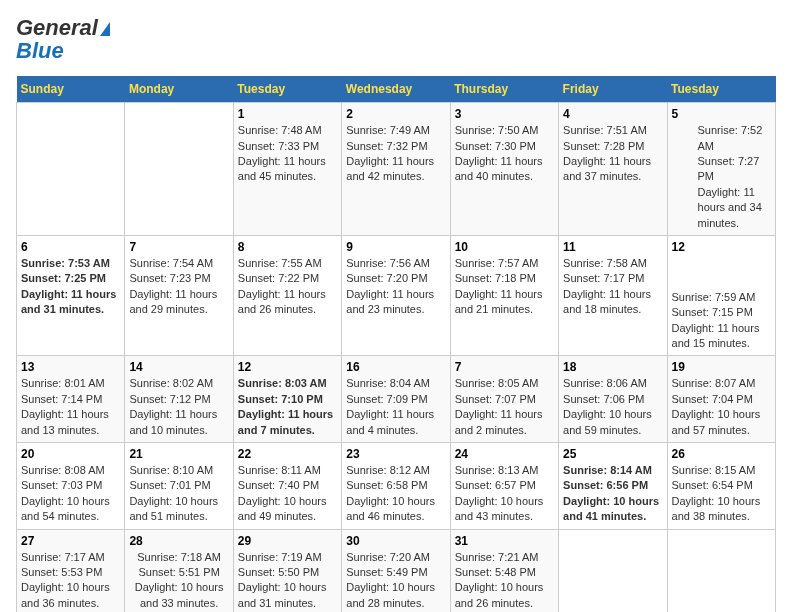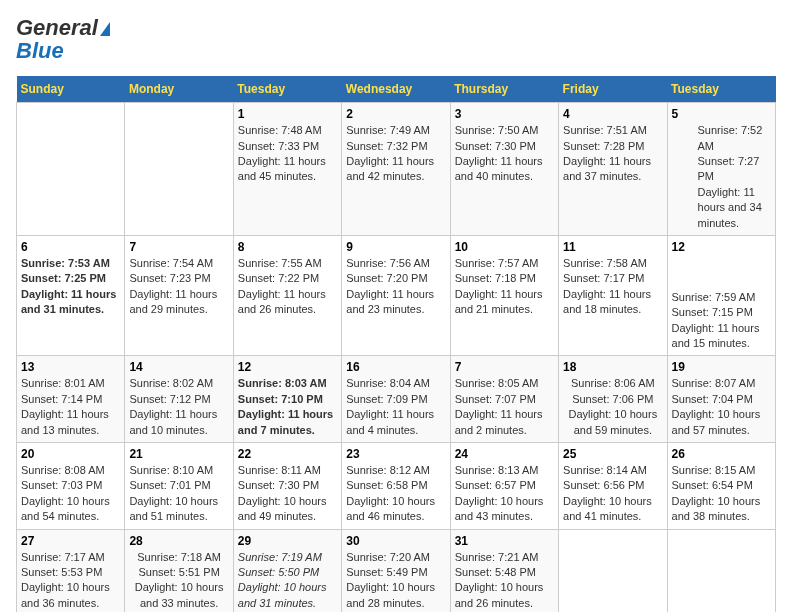--- a/index.html
+++ b/index.html
@@ -226,21 +226,21 @@
 Daylight: 11 hours and 4 minutes.</div>
         </td>
         <td>
           <span class="day-num">7</span>
           <div class="day-info" style="white-space: pre-line;">Sunrise: 8:05 AM
 Sunset: 7:07 PM
 Daylight: 11 hours and 2 minutes.</div>
         </td>
         <td>
           <span class="day-num">18</span>
-          <div class="day-info" style="white-space: pre-line; text-align: center;">Sunrise: 8:06 AM
+          <div class="day-info" style="white-space: pre-line;">Sunrise: 8:06 AM
 Sunset: 7:06 PM
 Daylight: 10 hours and 59 minutes.</div>
         </td>
         <td>
           <span class="day-num">19</span>
           <div class="day-info" style="white-space: pre-line;">Sunrise: 8:07 AM
 Sunset: 7:04 PM
 Daylight: 10 hours and 57 minutes.</div>
         </td>
       </tr>
@@ -253,38 +253,38 @@
         </td>
         <td>
           <span class="day-num">21</span>
           <div class="day-info" style="white-space: pre-line;">Sunrise: 8:10 AM
 Sunset: 7:01 PM
 Daylight: 10 hours and 51 minutes.</div>
         </td>
         <td>
           <span class="day-num">22</span>
           <div class="day-info" style="white-space: pre-line;">Sunrise: 8:11 AM
-Sunset: 7:30 PM
+Sunset: 7:40 PM
 Daylight: 10 hours and 49 minutes.</div>
         </td>
         <td>
           <span class="day-num">23</span>
           <div class="day-info" style="white-space: pre-line;">Sunrise: 8:12 AM
 Sunset: 6:58 PM
 Daylight: 10 hours and 46 minutes.</div>
         </td>
         <td>
           <span class="day-num">24</span>
           <div class="day-info" style="white-space: pre-line;">Sunrise: 8:13 AM
 Sunset: 6:57 PM
 Daylight: 10 hours and 43 minutes.</div>
         </td>
         <td>
           <span class="day-num">25</span>
-          <div class="day-info" style="white-space: pre-line;">Sunrise: 8:14 AM
+          <div class="day-info" style="white-space: pre-line; font-weight: bold;">Sunrise: 8:14 AM
 Sunset: 6:56 PM
 Daylight: 10 hours and 41 minutes.</div>
         </td>
         <td>
           <span class="day-num">26</span>
           <div class="day-info" style="white-space: pre-line;">Sunrise: 8:15 AM
 Sunset: 6:54 PM
 Daylight: 10 hours and 38 minutes.</div>
         </td>
       </tr>
@@ -296,21 +296,21 @@
 Daylight: 10 hours and 36 minutes.</div>
         </td>
         <td>
           <span class="day-num">28</span>
           <div class="day-info" style="white-space: pre-line; text-align: center;">Sunrise: 7:18 AM
 Sunset: 5:51 PM
 Daylight: 10 hours and 33 minutes.</div>
         </td>
         <td>
           <span class="day-num">29</span>
-          <div class="day-info" style="white-space: pre-line; font-style: italic;">Sunrise: 7:19 AM
+          <div class="day-info" style="white-space: pre-line;">Sunrise: 7:19 AM
 Sunset: 5:50 PM
 Daylight: 10 hours and 31 minutes.</div>
         </td>
         <td>
           <span class="day-num">30</span>
           <div class="day-info" style="white-space: pre-line;">Sunrise: 7:20 AM
 Sunset: 5:49 PM
 Daylight: 10 hours and 28 minutes.</div>
         </td>
         <td>

